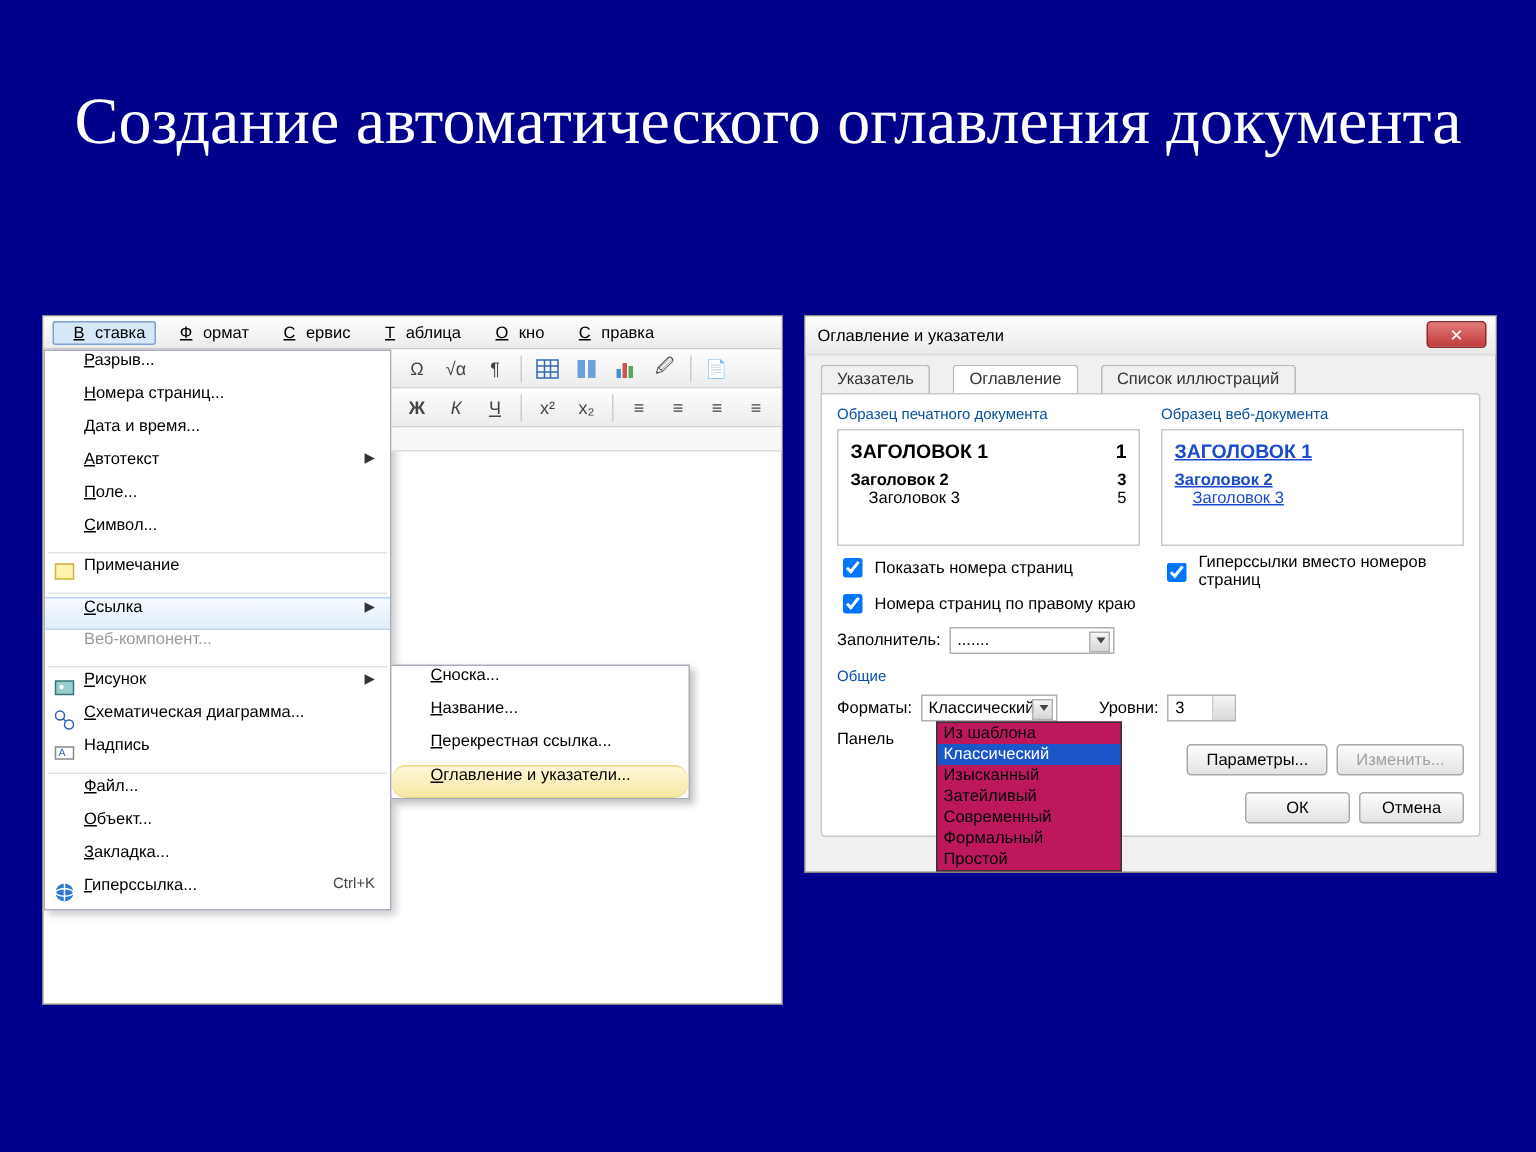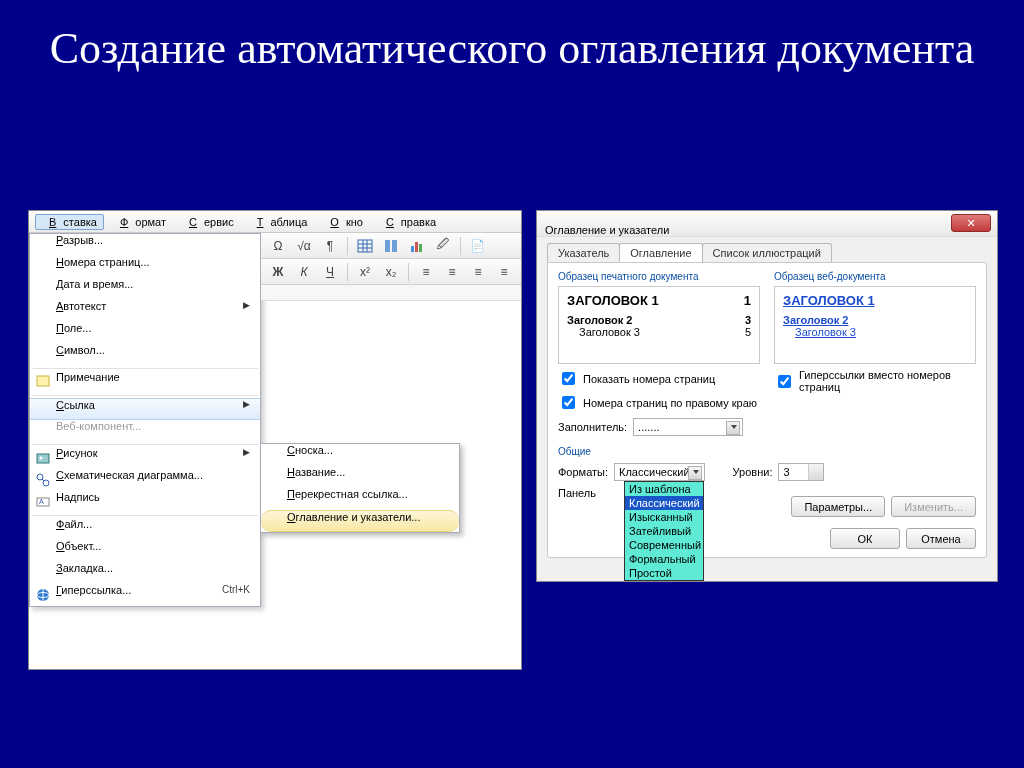--- a/index.html
+++ b/index.html
@@ -11,21 +11,21 @@
     font-family: Tahoma, Arial, sans-serif;
     overflow: hidden;
   }
   .slide-title {
     color: #ffffff;
     font-family: "Times New Roman", serif;
     font-size: 44px;
     text-align: center;
     font-weight: 400;
     width: 100%;
-    padding-top: 20px;
+    padding-top: 52px;
     line-height: 1.3;
   }
   .panel-left {
     position: absolute;
     left: 28px;
     top: 210px;
     width: 494px;
     height: 460px;
     background: #ffffff;
     border: 1px solid #888;
@@ -136,38 +136,38 @@
     border-bottom:1px solid #e6d77c;
     border-radius:10px;
   }
 
   .u { text-decoration: underline; }
 
   
   .dlg-titlebar {
     height: 26px;
     background: linear-gradient(#fdfdfd,#e9e9e9);
-    display:flex; align-items:flex-end;
+    display:flex; align-items:center;
     padding-left:8px;
     border-bottom:1px solid #ddd;
     position:relative;
   }
   .dlg-close {
     position:absolute; right:6px; top:3px;
     width:40px; height:18px;
     background: linear-gradient(#e07a7a,#c23b3b);
     border:1px solid #8f2a2a;
     border-radius:3px;
     color:#fff;
     display:flex; align-items:center; justify-content:center;
     font-size:11px;
   }
   .tabs {
     display:flex;
-    gap:0;
+    gap:16px;
     margin: 6px 0 0 10px;
     font-size:11px;
   }
   .tab {
     padding: 3px 10px;
     background:#f0f0f0;
     border:1px solid #b9b9b9;
     border-bottom:none;
     border-radius: 3px 3px 0 0;
     margin-right:-1px;
@@ -270,22 +270,22 @@
     right:10px;
     bottom:8px;
     display:flex;
     gap:6px;
   }
 
   
   .combo-list {
     position:absolute;
     border:1px solid #333;
-    background:#5eead4;
-    width:80px;
+    background:#be185d;
+    width:124px;
     font-size:11px;
     z-index:5;
   }
   .combo-list .ci { padding:1px 4px; }
   .combo-list .ci.sel-row { background:#1a56c8; color:#fff; }
 
   
   .ico { width:16px; height:16px; display:inline-block; }
   .ico svg { width:16px; height:16px; display:block; }
 

